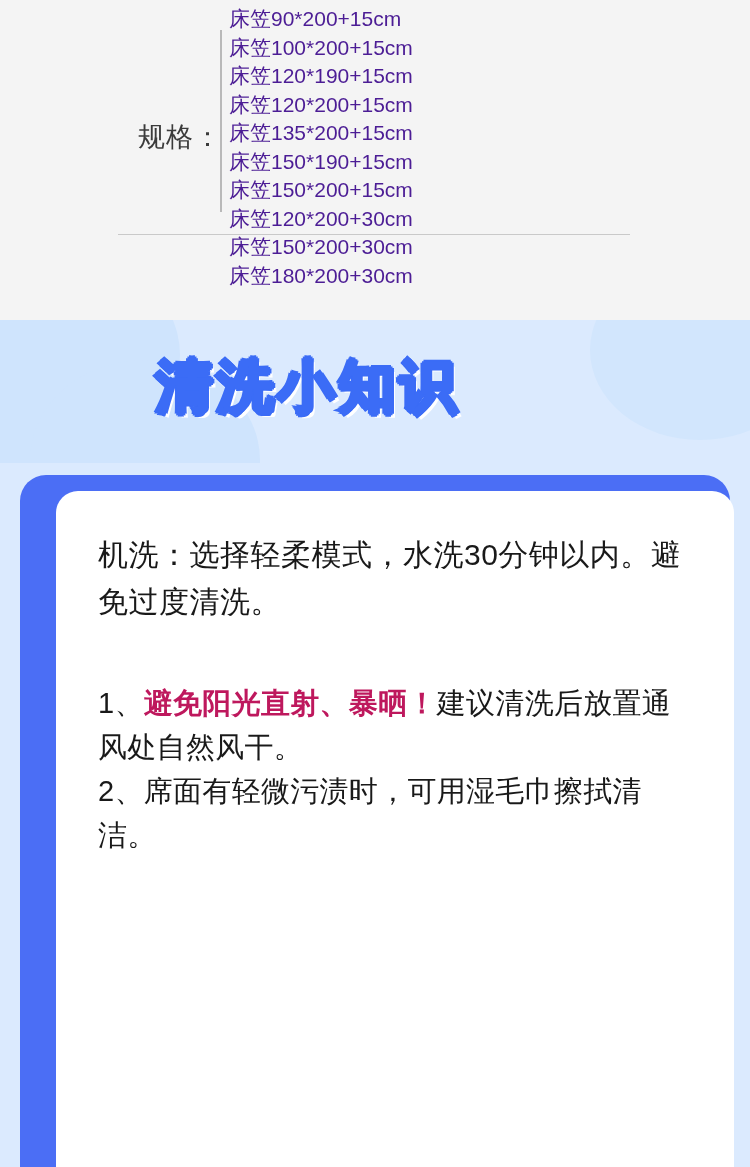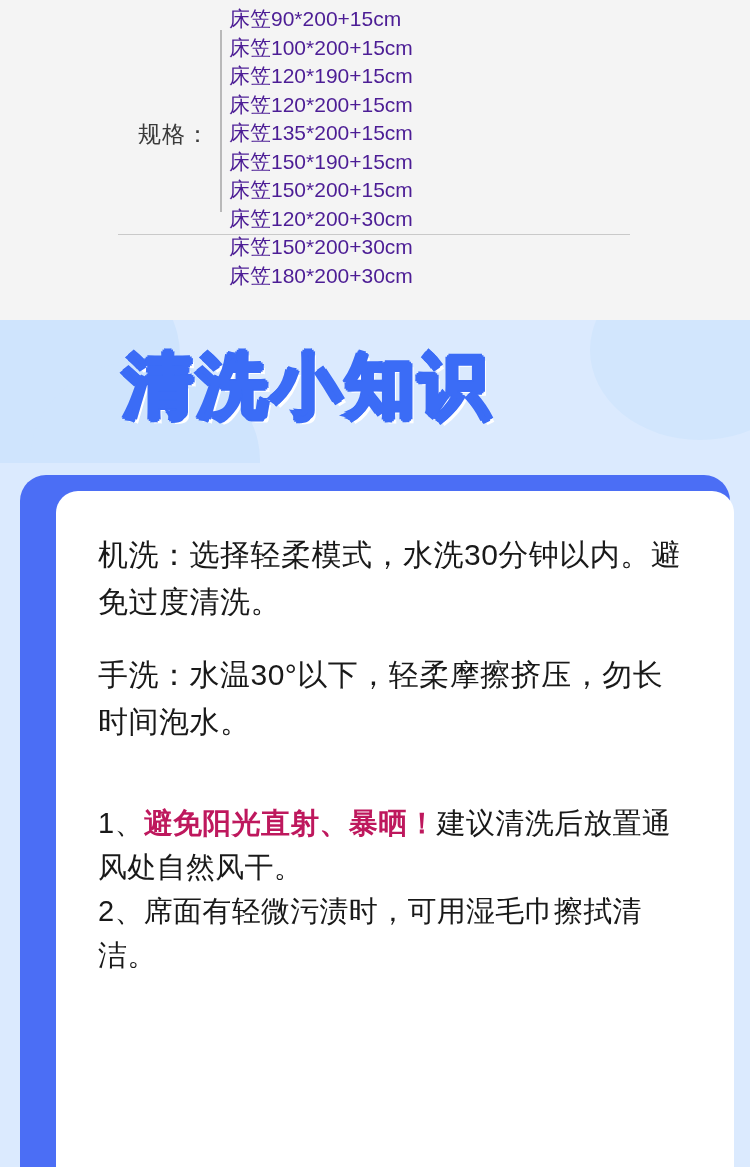--- a/index.html
+++ b/index.html
@@ -27,21 +27,21 @@
     position: absolute;
     left: 0;
     top: 0;
     width: 750px;
     height: 320px;
   }
   .spec-label {
     position: absolute;
     left: 138px;
     top: 119px;
-    font-size: 23px;
+    font-size: 27px;
     color: #3b3b3b;
     letter-spacing: 1px;
     white-space: nowrap;
   }
   
   .spec-bracket {
     position: absolute;
     left: 220px;
     top: 30px;
     width: 2px;
@@ -107,21 +107,21 @@
     background: #d2e6fd;
   }
   .banner-title {
     position: absolute;
     left: 0;
     top: 16px;
     width: 616px;
     text-align: center;
     font-family: "DejaVu Sans", sans-serif;
     font-weight: bold;
-    font-size: 70px;
+    font-size: 57px;
     line-height: 100px;
     color: #3b6cf6;
     letter-spacing: 4px;
     -webkit-text-stroke: 3px #3b6cf6;
     text-shadow:
        3px 0 0 #3b6cf6, -3px 0 0 #3b6cf6,
        0 3px 0 #3b6cf6, 0 -3px 0 #3b6cf6,
        4px 4px 0 #ffffff;
   }
 
@@ -213,19 +213,18 @@
   <div class="banner-blob1"></div>
   <div class="banner-blob2"></div>
   <div class="banner-blob3"></div>
   <div class="banner-title">清洗小知识</div>
 </div>
 
 <div class="care-wrap">
   <div class="care-frame">
     <div class="care-card">
       <p class="care-p">机洗：选择轻柔模式，水洗30分钟以内。避免过度清洗。</p>
-      <p class="care-p">手洗：水温30°以下，轻柔摩擦挤压，勿长时间泡水。</p>
       <div class="care-gap"></div>
       <p class="care-num"><span>1、</span><span class="red">避免阳光直射、暴晒！</span><span>建议清洗后放置通风处自然风干。</span></p>
       <p class="care-num">2、席面有轻微污渍时，可用湿毛巾擦拭清洁。</p>
     </div>
   </div>
 </div>
 
 </body></html>

